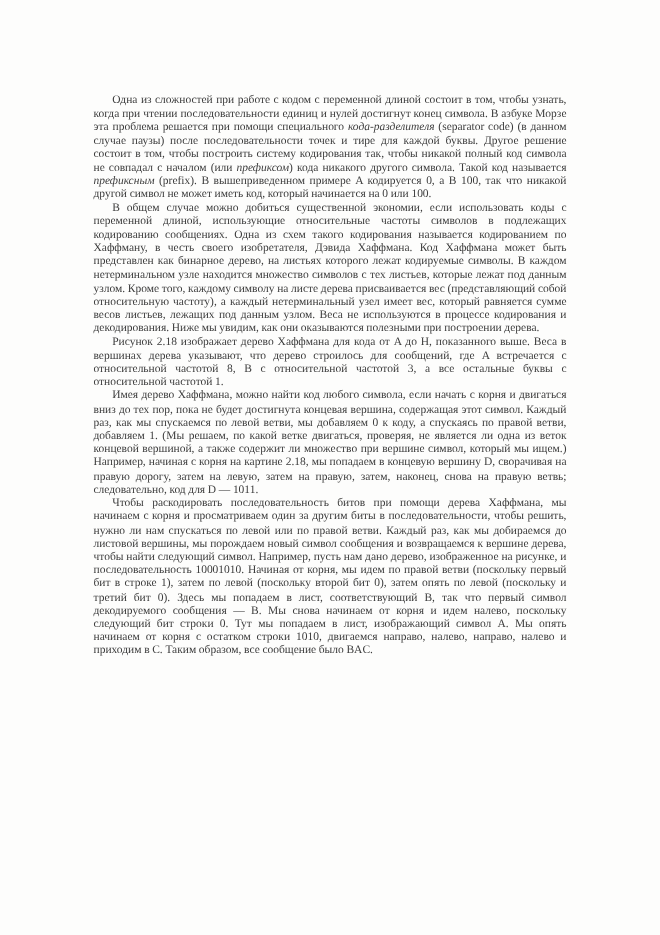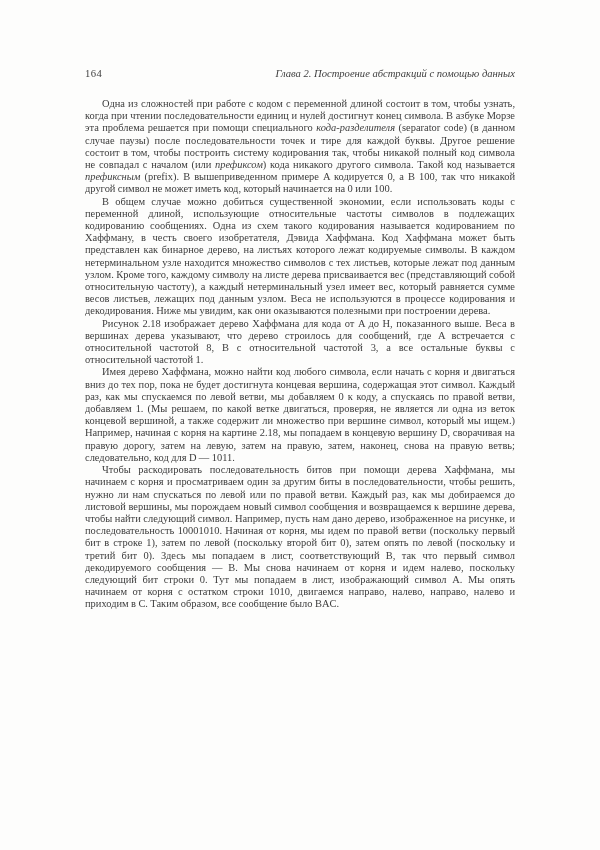--- a/index.html
+++ b/index.html
@@ -51,24 +51,20 @@
   }
   .body-text em {
   }
 </style>
 </head>
 <body>
 
 <div class="page">
   <div class="content">
 
-    <div class="running-head">
-      <span class="page-number">164</span>
-      <span class="chapter-title">Глава 2. Построение абстракций с помощью данных</span>
-    </div>
 
     <div class="body-text">
         <p><span>Одна из сложностей при работе с кодом с переменной длиной состоит в том, чтобы узнать, когда при чтении последовательности единиц и нулей достигнут конец символа. В азбуке Морзе эта проблема решается при помощи специального </span><em>кода-разделителя</em><span> (separator code) (в данном случае паузы) после последовательности точек и тире для каждой буквы. Другое решение состоит в том, чтобы построить систему кодирования так, чтобы никакой полный код символа не совпадал с началом (или </span><em>префиксом</em><span>) кода никакого другого символа. Такой код называется </span><em>префиксным</em><span> (prefix). В вышеприведенном примере A кодируется 0, а B 100, так что никакой другой символ не может иметь код, который начинается на 0 или 100.</span></p>
         <p><span>В общем случае можно добиться существенной экономии, если использовать коды с переменной длиной, использующие относительные частоты символов в подлежащих кодированию сообщениях. Одна из схем такого кодирования называется кодированием по Хаффману, в честь своего изобретателя, Дэвида Хаффмана. Код Хаффмана может быть представлен как бинарное дерево, на листьях которого лежат кодируемые символы. В каждом нетерминальном узле находится множество символов с тех листьев, которые лежат под данным узлом. Кроме того, каждому символу на листе дерева присваивается вес (представляющий собой относительную частоту), а каждый нетерминальный узел имеет вес, который равняется сумме весов листьев, лежащих под данным узлом. Веса не используются в процессе кодирования и декодирования. Ниже мы увидим, как они оказываются полезными при построении дерева.</span></p>
         <p><span>Рисунок 2.18 изображает дерево Хаффмана для кода от A до H, показанного выше. Веса в вершинах дерева указывают, что дерево строилось для сообщений, где A встречается с относительной частотой 8, B с относительной частотой 3, а все остальные буквы с относительной частотой 1.</span></p>
         <p><span>Имея дерево Хаффмана, можно найти код любого символа, если начать с корня и двигаться вниз до тех пор, пока не будет достигнута концевая вершина, содержащая этот символ. Каждый раз, как мы спускаемся по левой ветви, мы добавляем 0 к коду, а спускаясь по правой ветви, добавляем 1. (Мы решаем, по какой ветке двигаться, проверяя, не является ли одна из веток концевой вершиной, а также содержит ли множество при вершине символ, который мы ищем.) Например, начиная с корня на картине 2.18, мы попадаем в концевую вершину D, сворачивая на правую дорогу, затем на левую, затем на правую, затем, наконец, снова на правую ветвь; следовательно, код для D — 1011.</span></p>
         <p><span>Чтобы раскодировать последовательность битов при помощи дерева Хаффмана, мы начинаем с корня и просматриваем один за другим биты в последовательности, чтобы решить, нужно ли нам спускаться по левой или по правой ветви. Каждый раз, как мы добираемся до листовой вершины, мы порождаем новый символ сообщения и возвращаемся к вершине дерева, чтобы найти следующий символ. Например, пусть нам дано дерево, изображенное на рисунке, и последовательность 10001010. Начиная от корня, мы идем по правой ветви (поскольку первый бит в строке 1), затем по левой (поскольку второй бит 0), затем опять по левой (поскольку и третий бит 0). Здесь мы попадаем в лист, соответствующий B, так что первый символ декодируемого сообщения — B. Мы снова начинаем от корня и идем налево, поскольку следующий бит строки 0. Тут мы попадаем в лист, изображающий символ A. Мы опять начинаем от корня с остатком строки 1010, двигаемся направо, налево, направо, налево и приходим в C. Таким образом, все сообщение было BAC.</span></p>
       </div>
 
   </div>

